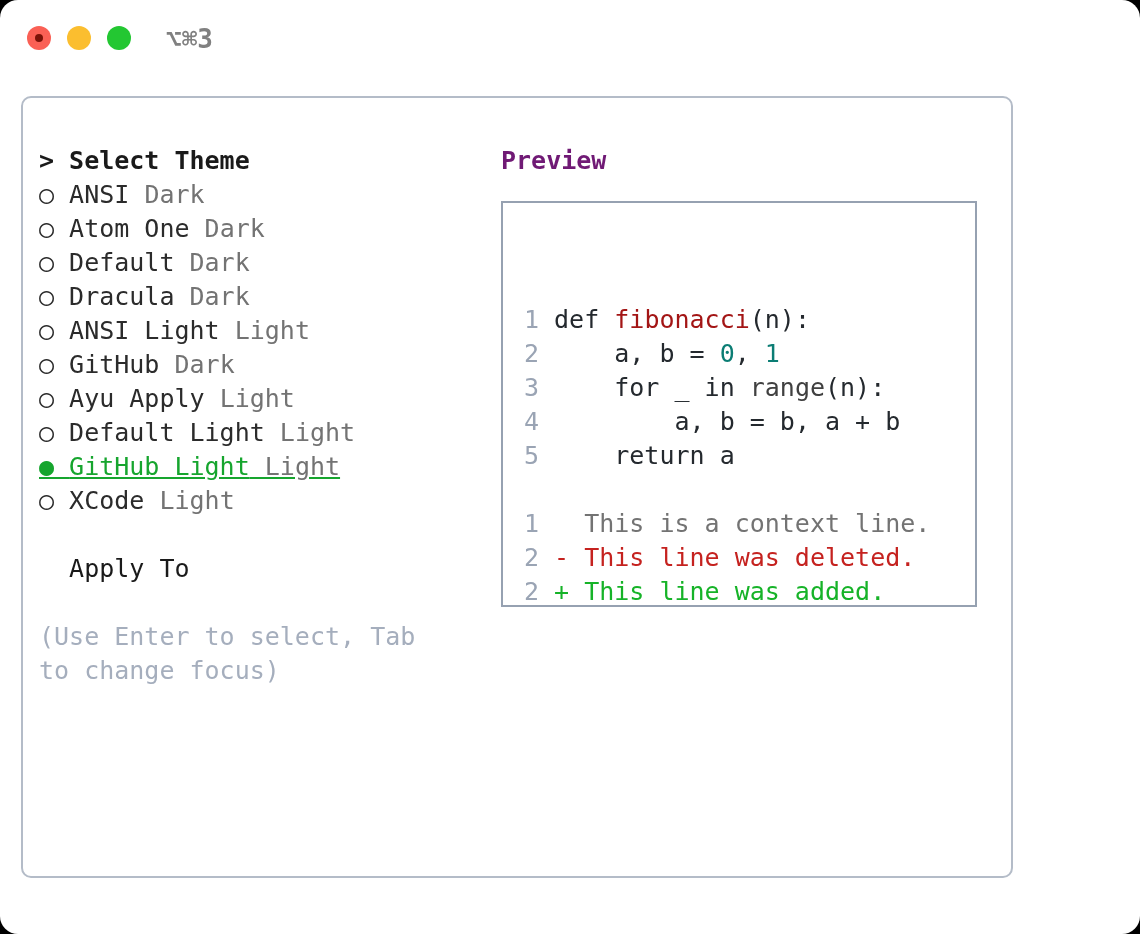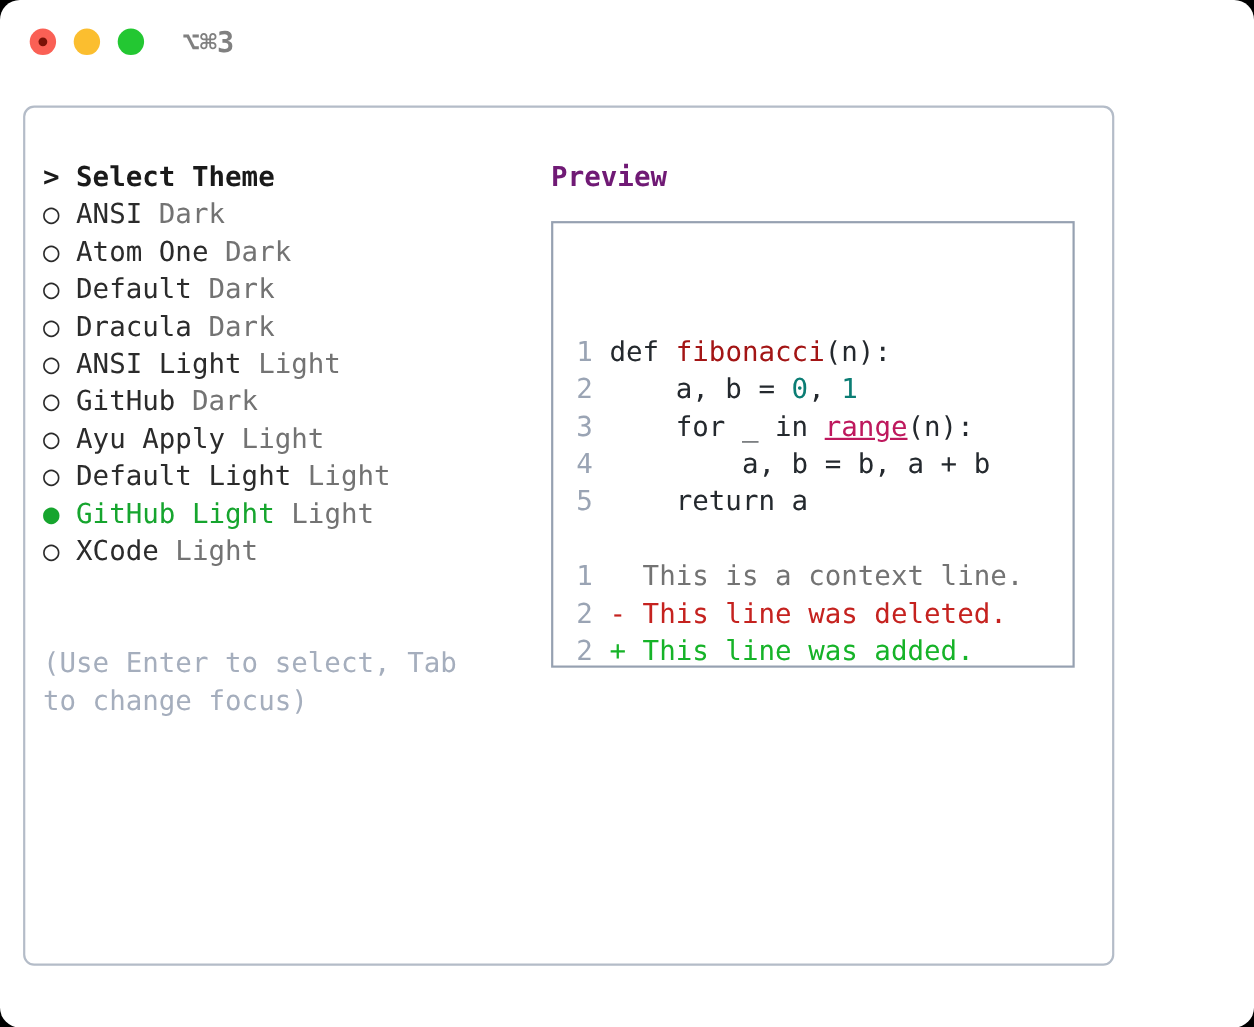--- a/index.html
+++ b/index.html
@@ -110,21 +110,21 @@
   .section-head.focused { font-weight: bold; }
 
   .opt-row {
     font-size: 25px;
     line-height: 34px;
     color: #2b2b2b;
     white-space: pre;
     display: block;
   }
   .bullet { display: inline; }
-  .opt-row.selected { color: #16a52e; }
+  .opt-row.selected { color: #16a52e; text-decoration: underline; }
   .opt-row.selected .bullet { color: #16a52e; }
   .badge { color: #737373; }
 
   .spacer-sm { height: 34px; }
   .spacer-md { height: 34px; }
 
   .hint {
     font-size: 25px;
     line-height: 34px;
     color: #a5aebd;
@@ -171,21 +171,21 @@
   .ln {
     color: #9aa4b4;
     display: inline-block;
     width: 22px;
     text-align: right;
   }
 
   .tok-plain { color: #24292e; }
   .tok-fn    { color: #a31515; }
   .tok-num   { color: #0b7d74; }
-  .tok-call  { color: #be185d; text-decoration: underline; }
+  .tok-call  { color: #404040; }
 
   .gap-line { display: block; height: 34px; }
 
   .diff-ctx { color: #737373; }
   .diff-del { color: #c5221f; }
   .diff-add { color: #16b328; }
 </style>
 </head>
 <body>
 
@@ -213,20 +213,21 @@
             <div class="opt-row"><span class="bullet">○ </span><span>ANSI Light</span><span class="badge"> Light</span></div>
             <div class="opt-row"><span class="bullet">○ </span><span>GitHub</span><span class="badge"> Dark</span></div>
             <div class="opt-row"><span class="bullet">○ </span><span>Ayu Apply</span><span class="badge"> Light</span></div>
             <div class="opt-row"><span class="bullet">○ </span><span>Default Light</span><span class="badge"> Light</span></div>
             <div class="opt-row selected"><span class="bullet">● </span><span>GitHub Light</span><span class="badge"> Light</span></div>
             <div class="opt-row"><span class="bullet">○ </span><span>XCode</span><span class="badge"> Light</span></div>
           </div>
 
         <div class="spacer-sm"></div>
 
+        <div class="section-head">  Apply To</div>
 
         <div class="spacer-md"></div>
 
         <div class="hint">(Use Enter to select, Tab to change focus)</div>
       </div>
 
       <div class="right">
         <div class="preview-title">Preview</div>
         <div class="codebox">
           <div class="code" id="code-area"><div><span class="ln">1</span><span> </span><span class="tok-plain">def </span><span class="tok-fn">fibonacci</span><span class="tok-plain">(n):</span></div><div><span class="ln">2</span><span> </span><span class="tok-plain">    a, b = </span><span class="tok-num">0</span><span class="tok-plain">, </span><span class="tok-num">1</span></div><div><span class="ln">3</span><span> </span><span class="tok-plain">    for _ in </span><span class="tok-call">range</span><span class="tok-plain">(n):</span></div><div><span class="ln">4</span><span> </span><span class="tok-plain">        a, b = b, a + b</span></div><div><span class="ln">5</span><span> </span><span class="tok-plain">    return a</span></div><span class="gap-line"></span><div><span class="ln">1</span><span class="diff-ctx">   </span><span class="diff-ctx">This is a context line.</span></div><div><span class="ln">2</span><span class="diff-del"> - </span><span class="diff-del">This line was deleted.</span></div><div><span class="ln">2</span><span class="diff-add"> + </span><span class="diff-add">This line was added.</span></div></div>

